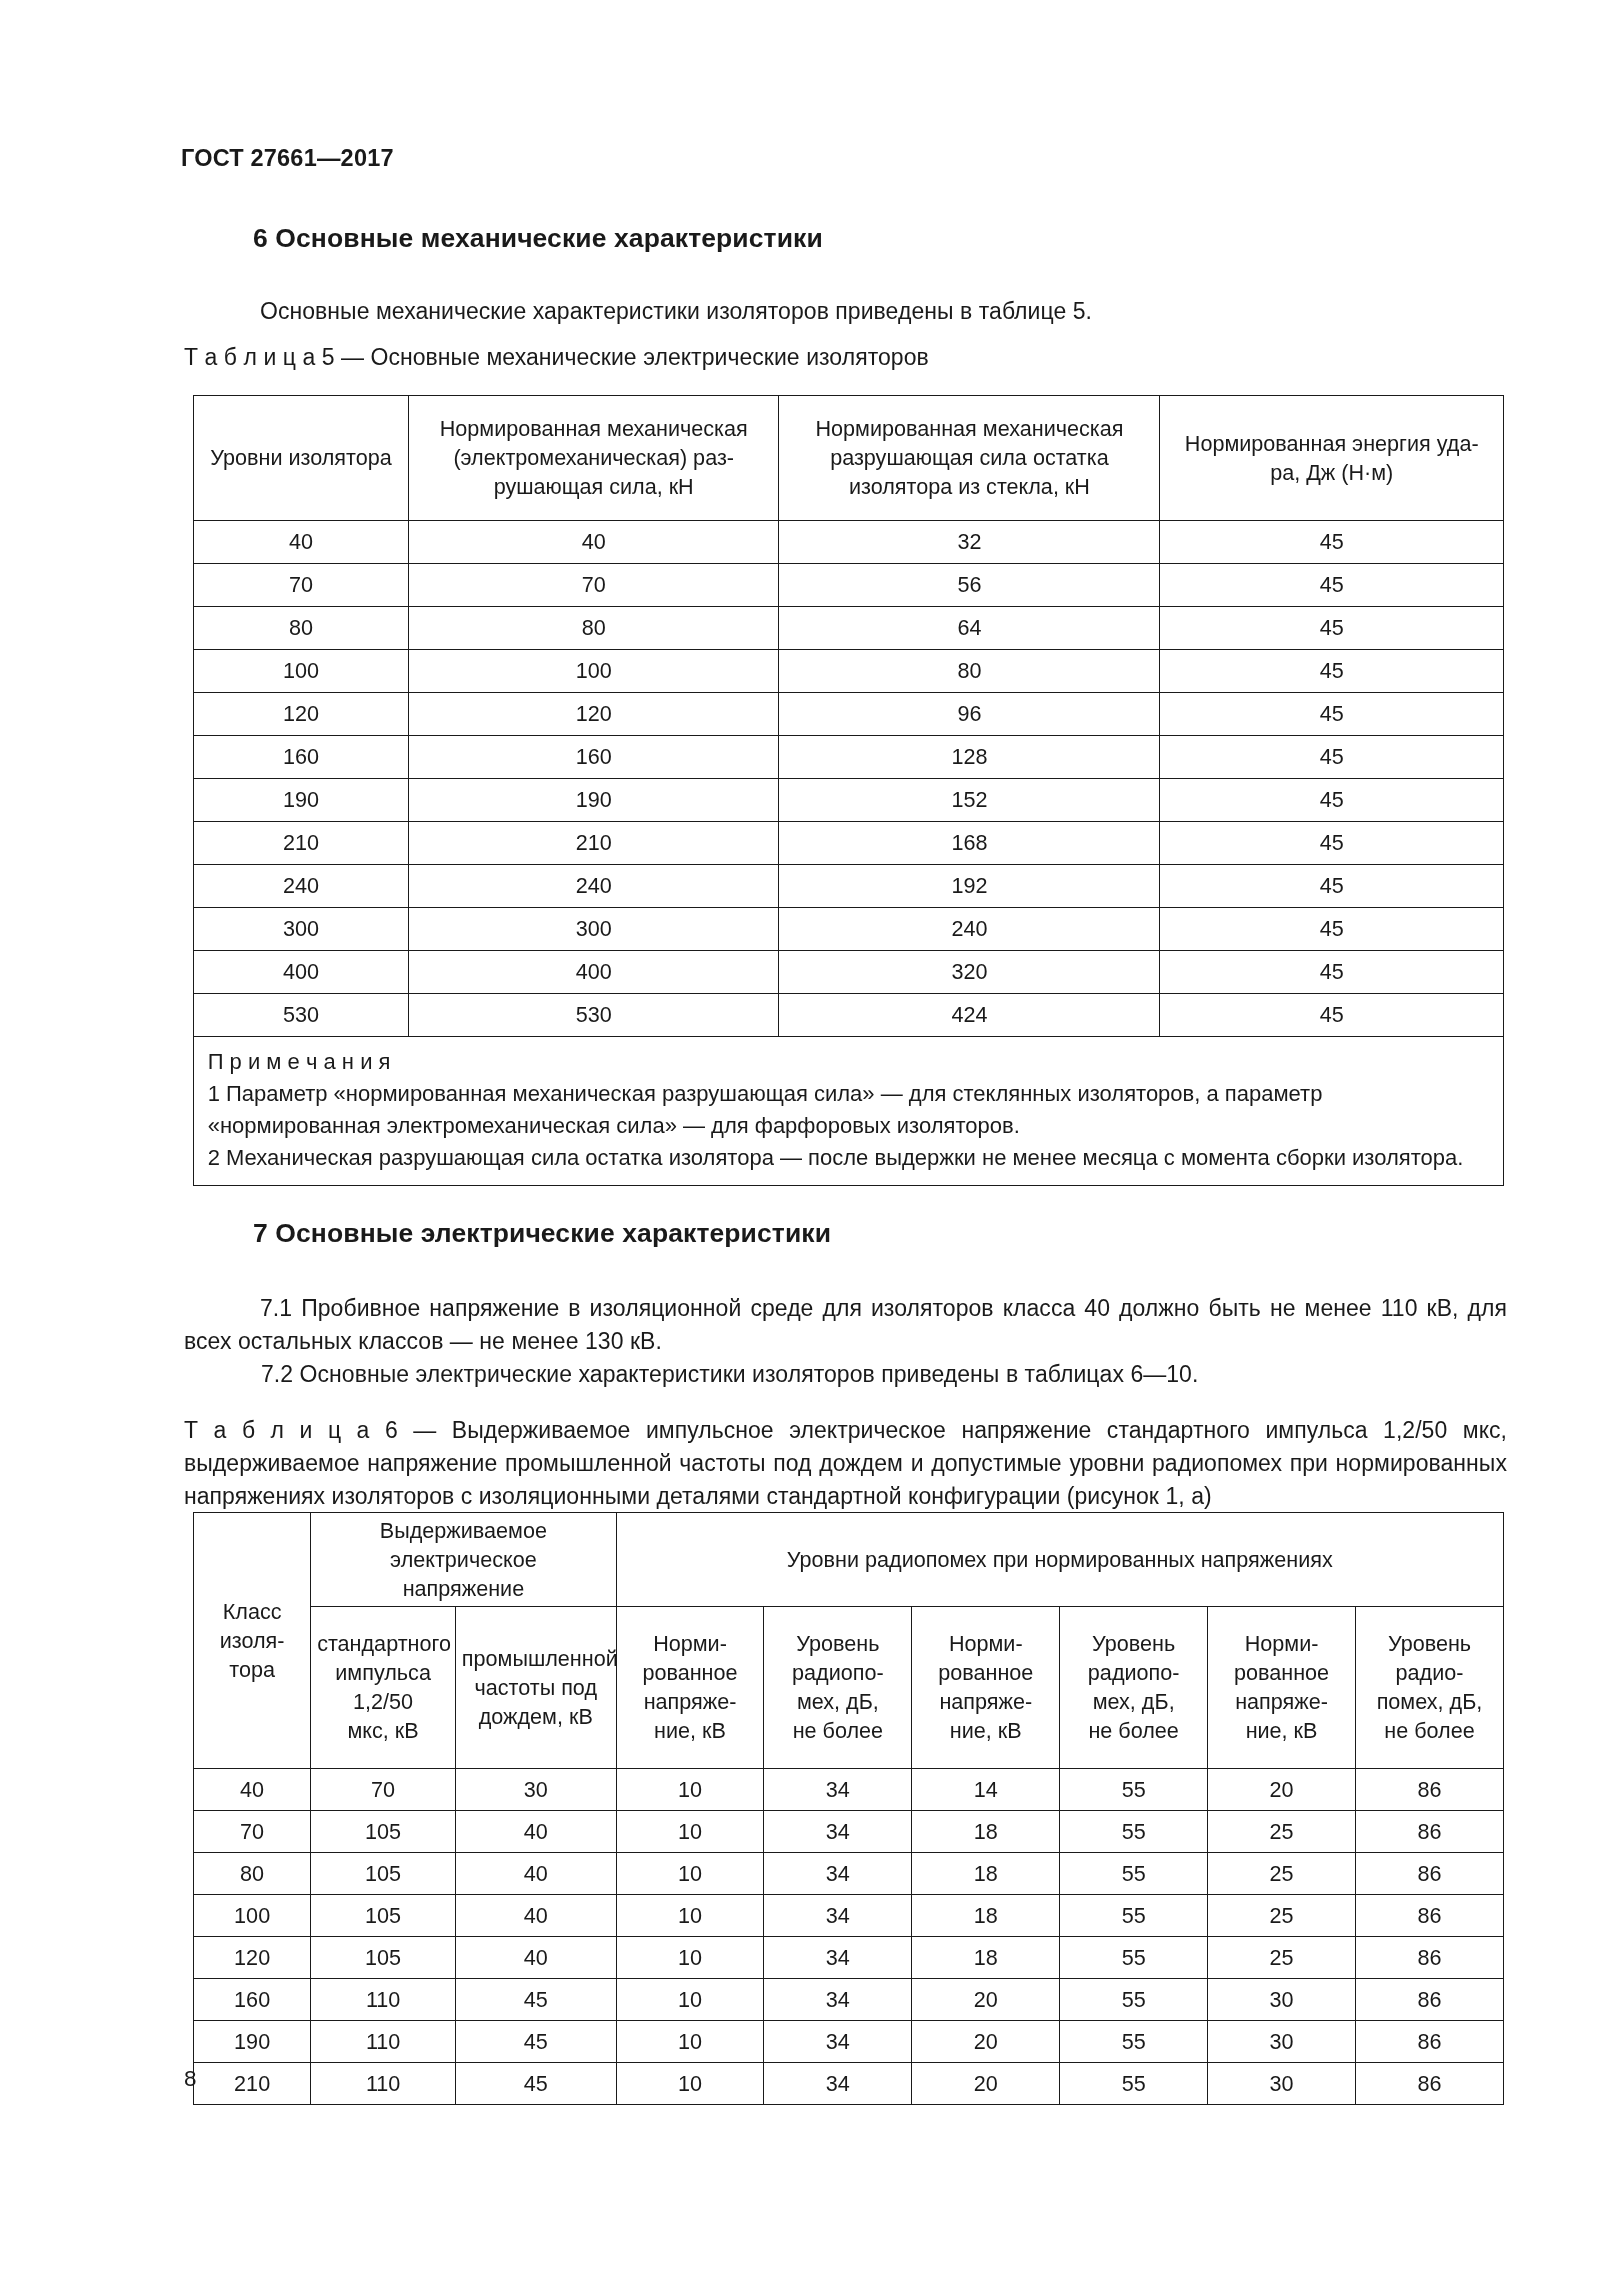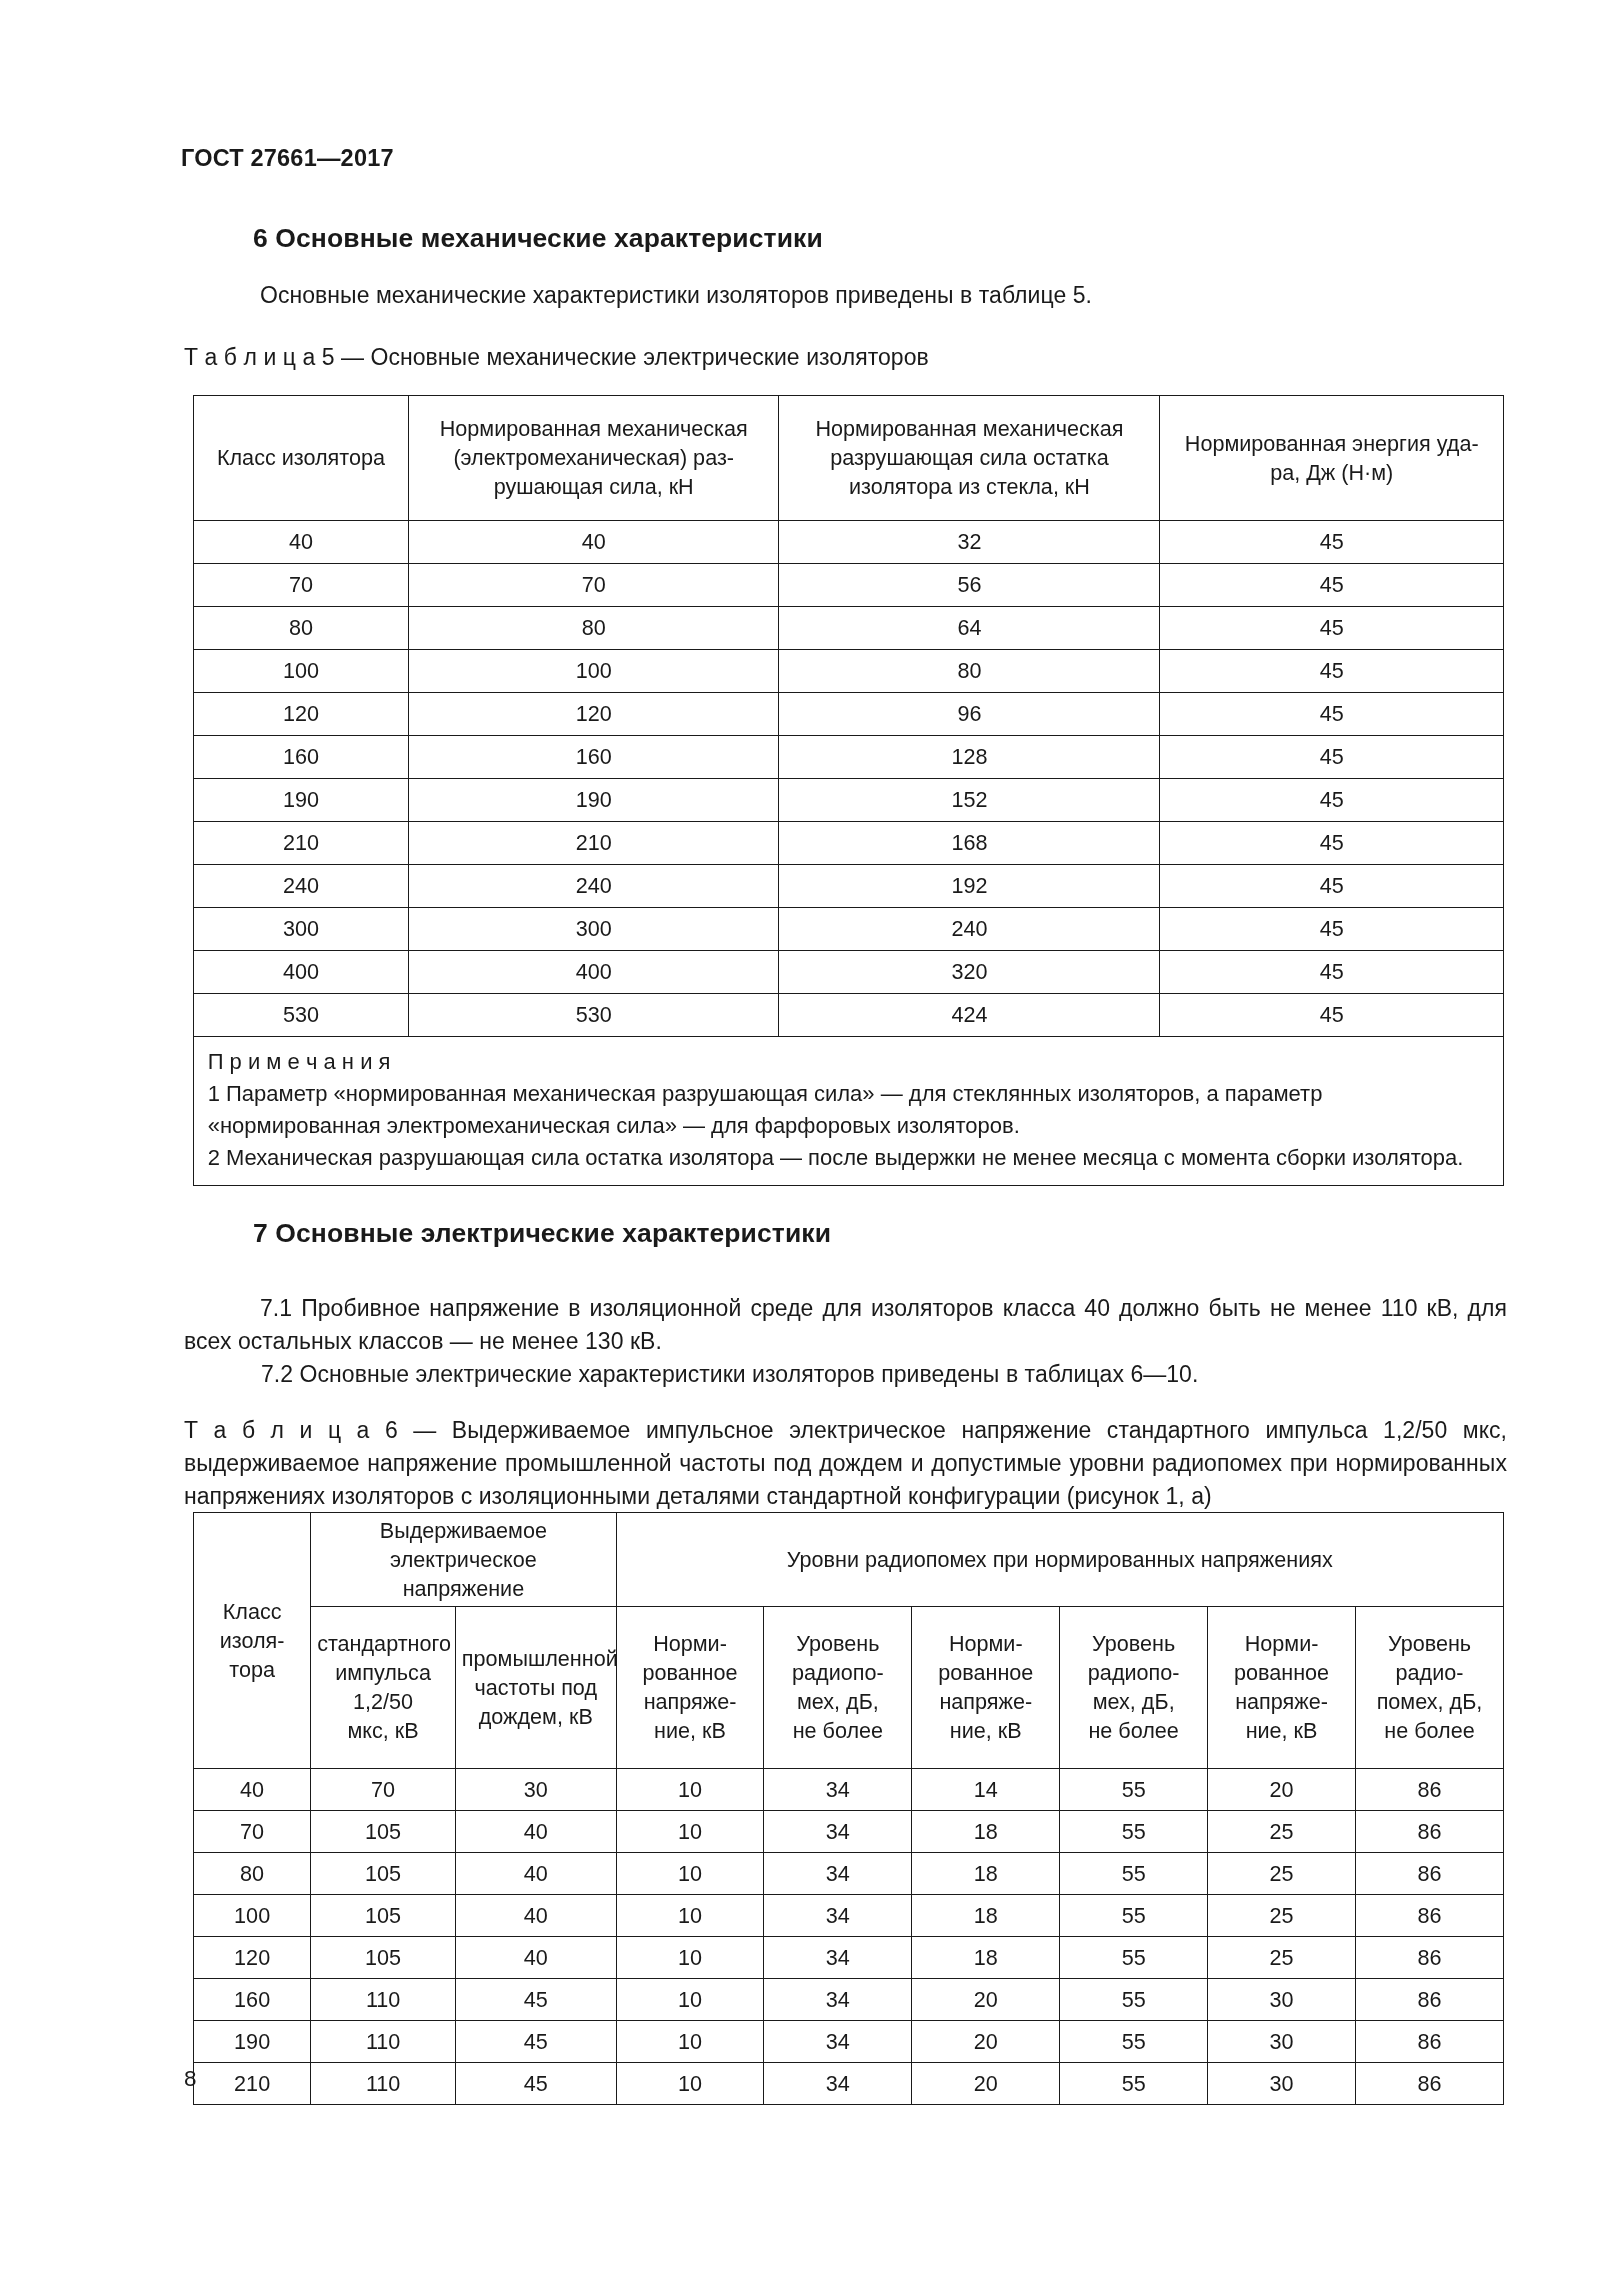--- a/index.html
+++ b/index.html
@@ -43,21 +43,21 @@
   #sec6 { left: 253px; top: 223px; }
   #sec7 { left: 253px; top: 1218px; }
 
   
   .para {
     position: absolute;
     font-size: 23px;
     line-height: 33px;
     letter-spacing: 0.05px;
   }
-  #p-intro6   { left: 260px; top: 279px; }
+  #p-intro6   { left: 260px; top: 295px; }
   #cap-t5     { left: 184px; top: 341px; }
   #p-71       { left: 184px; top: 1292px; width: 1323px; text-indent: 76px; text-align: justify; }
   #p-72       { left: 261px; top: 1358px; }
   #cap-t6     { left: 184px; top: 1414px; width: 1323px; text-align: justify; }
 
   
   .page-number {
     position: absolute;
     left: 184px;
     top: 2066px;
@@ -125,21 +125,21 @@
 
   <table class="gost" id="table5">
     <colgroup>
       <col style="width:167px">
       <col style="width:288px">
       <col style="width:296px">
       <col style="width:267px">
     </colgroup>
     <thead>
       <tr>
-        <th><span>Класс изолятора</span></th>
+        <th><span>Уровни изолятора</span></th>
         <th>
           <span>Нормированная механическая</span><br>
           <span>(электромеханическая) раз-</span><br>
           <span>рушающая сила, кН</span>
         </th>
         <th>
           <span>Нормированная механическая</span><br>
           <span>разрушающая сила остатка</span><br>
           <span>изолятора из стекла, кН</span>
         </th>

